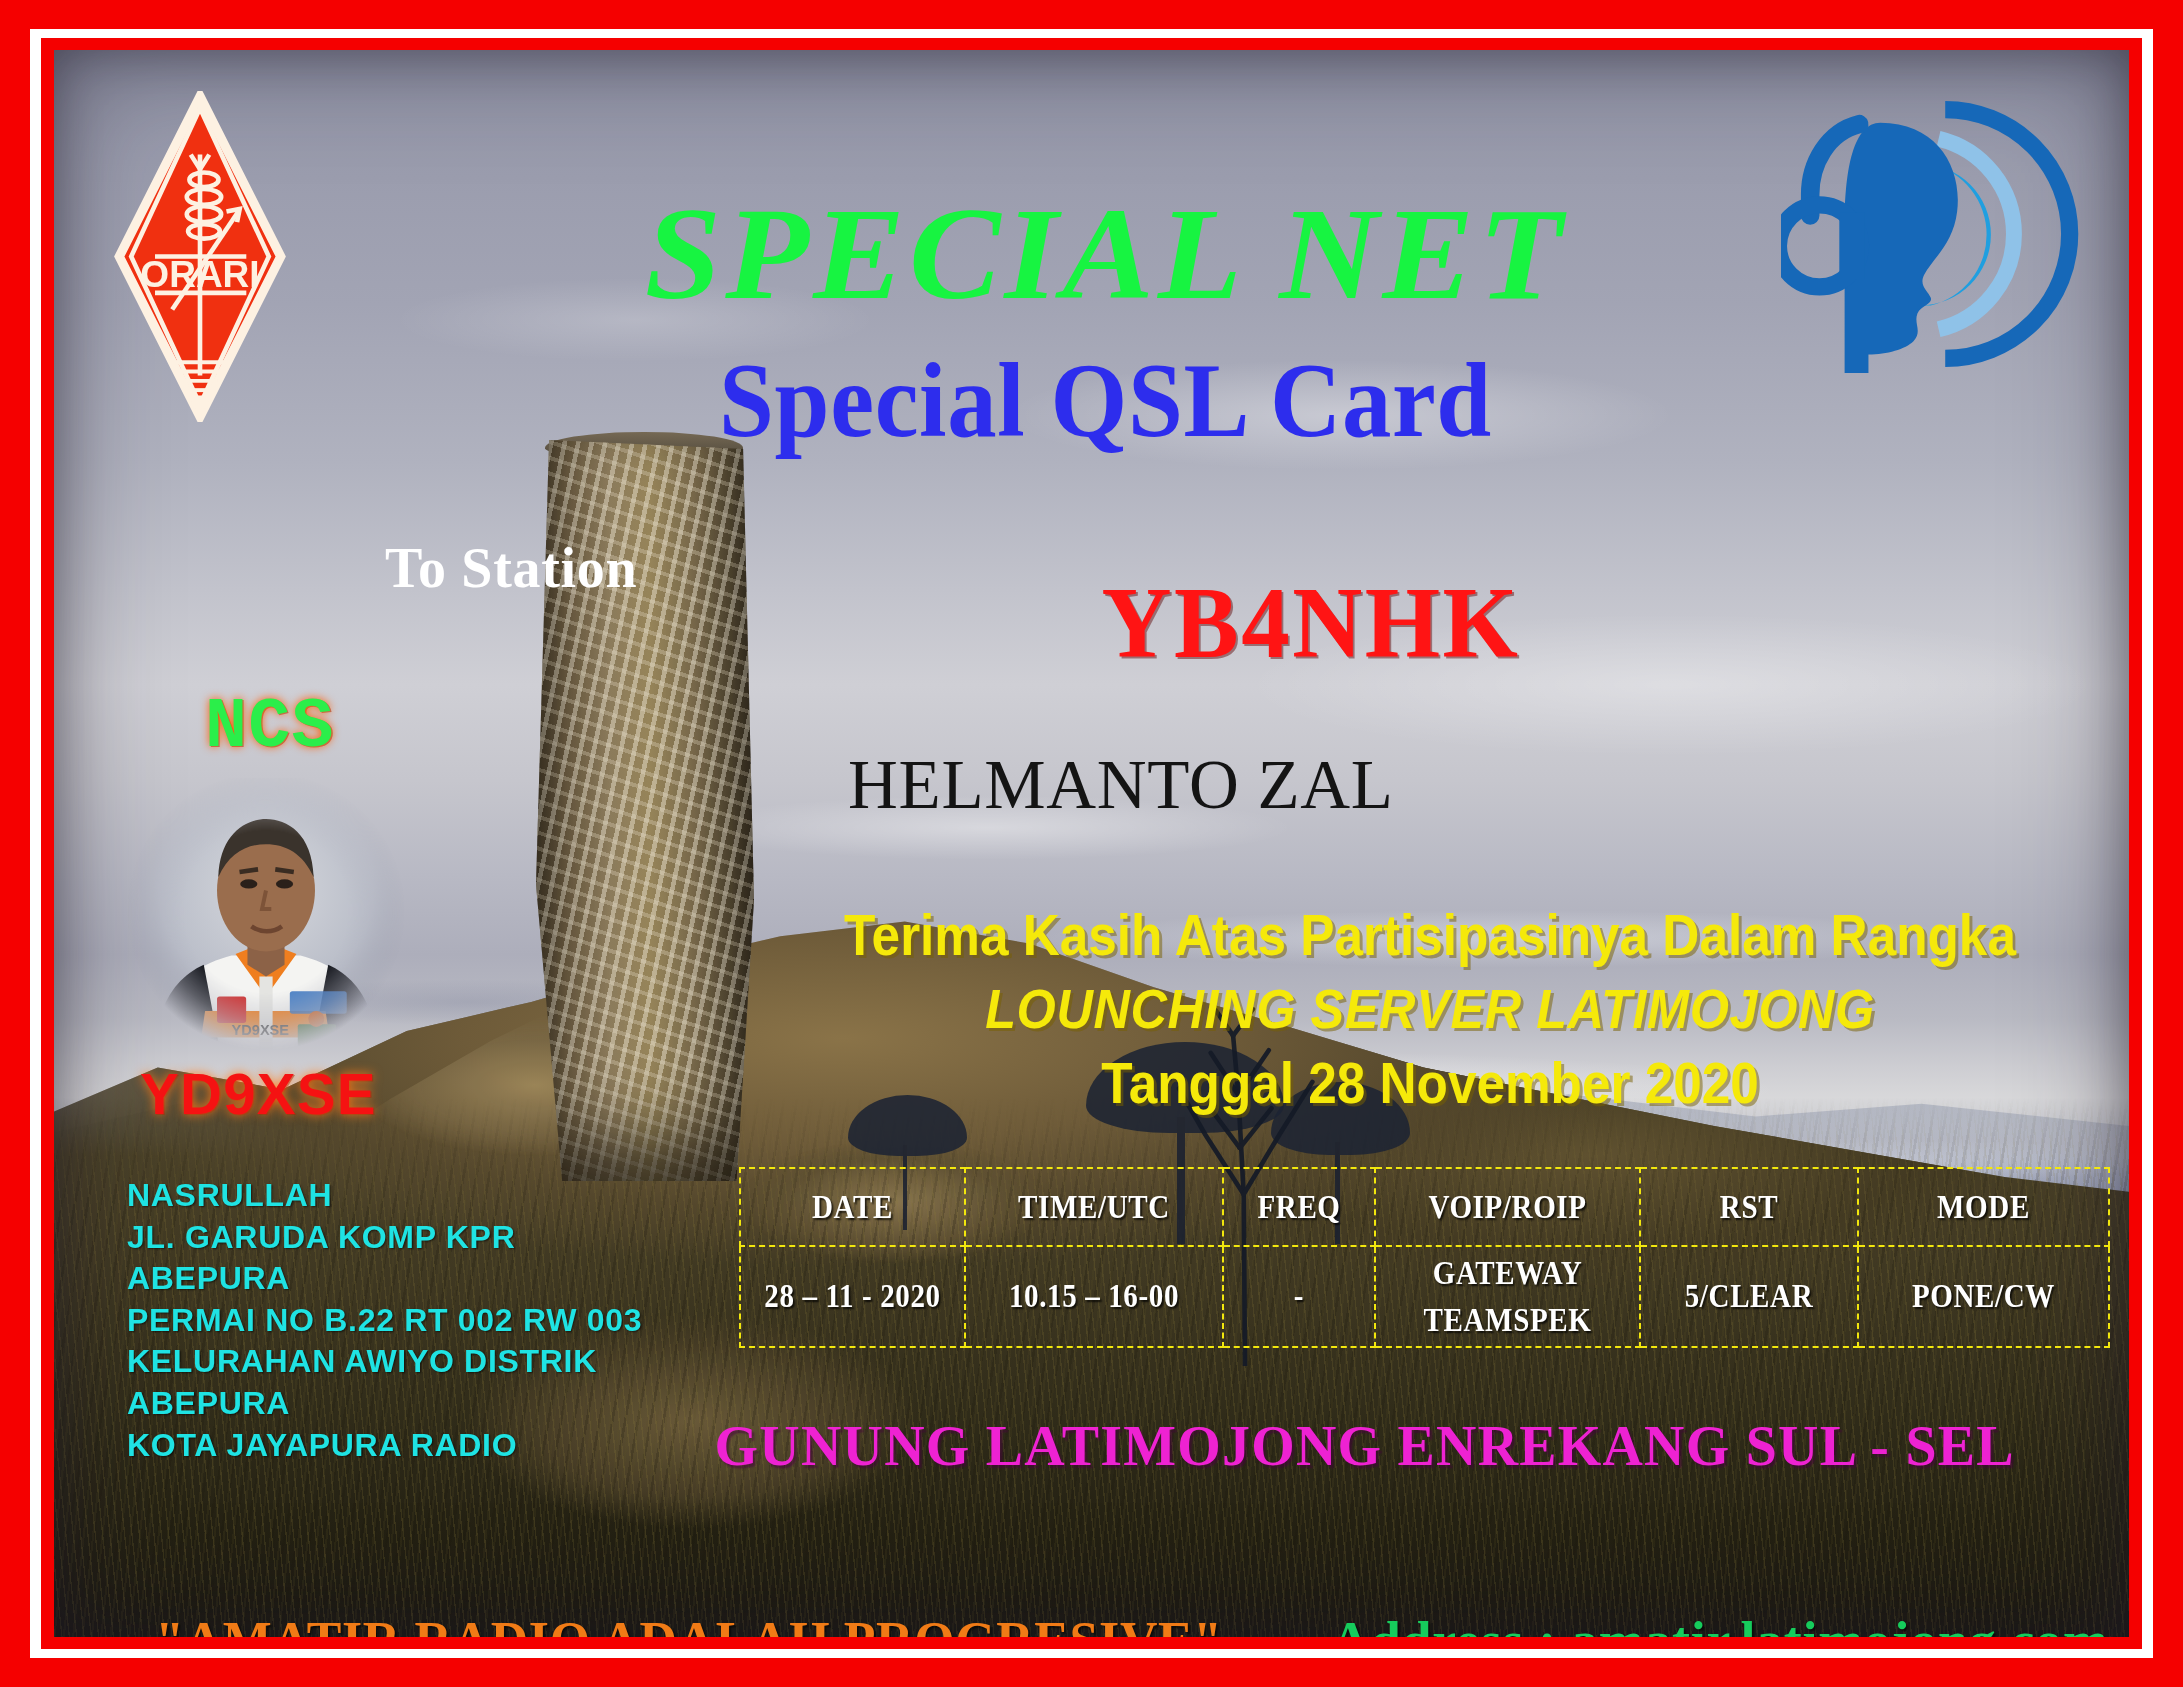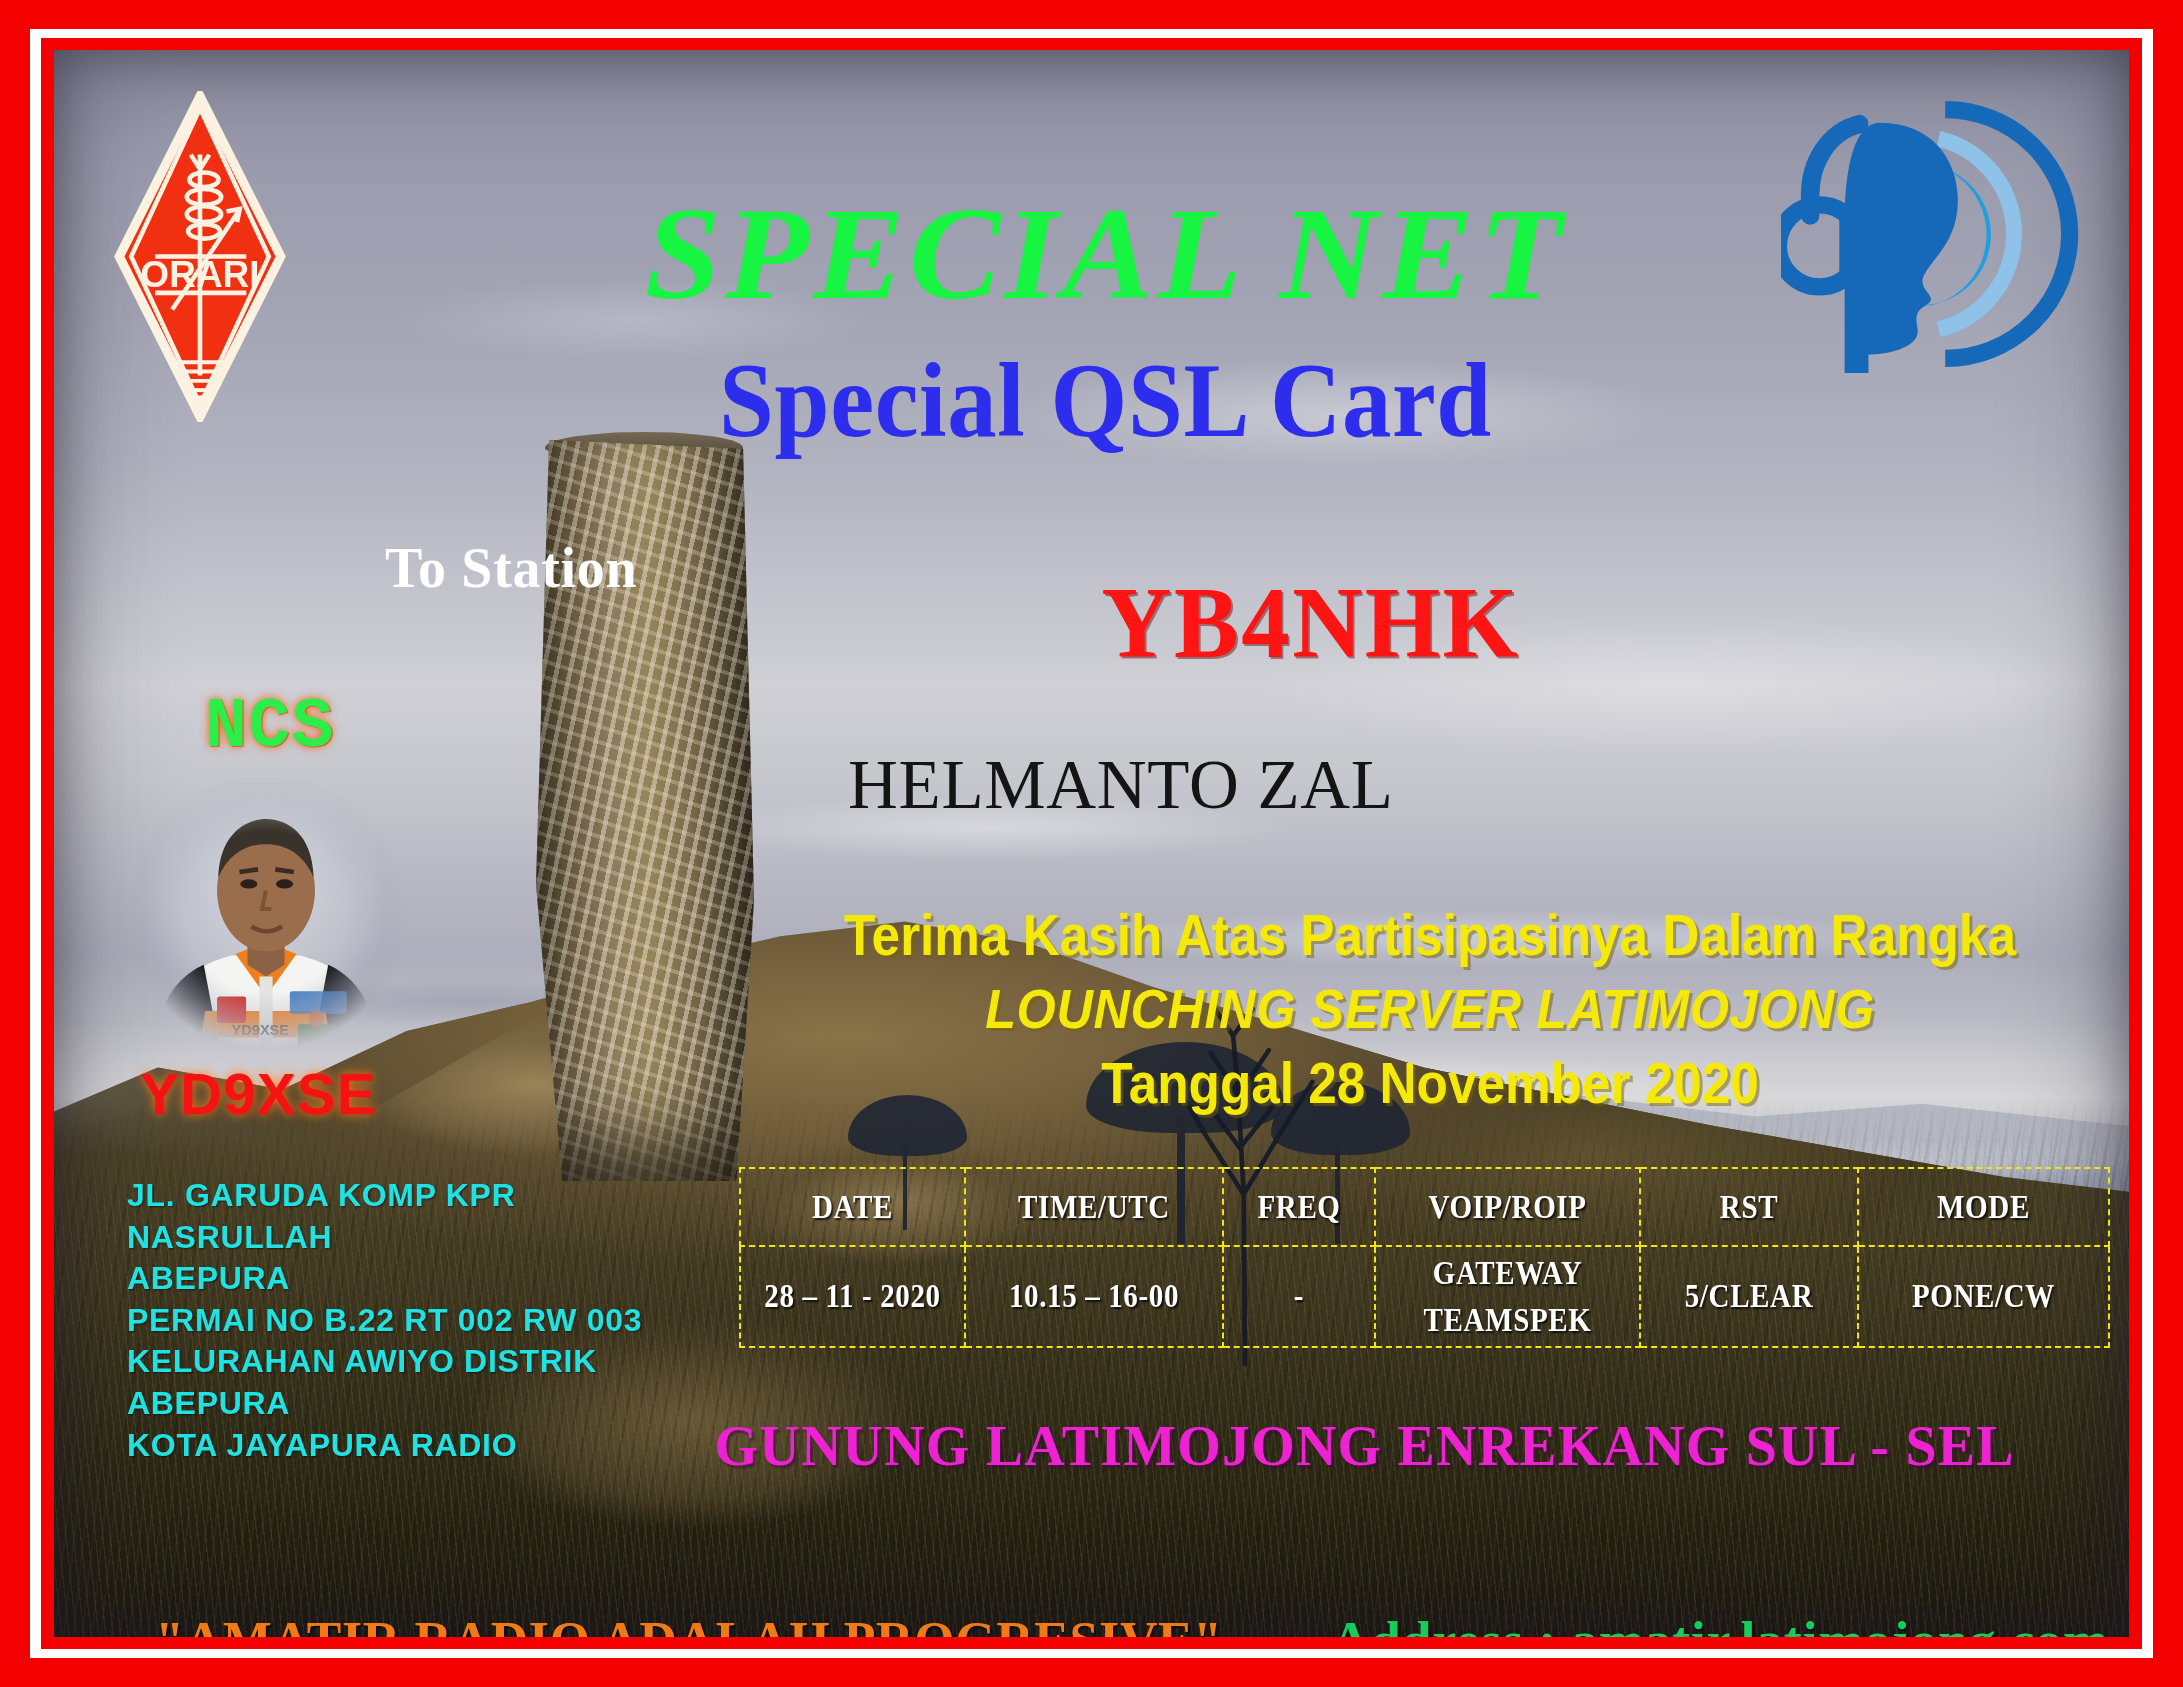--- a/index.html
+++ b/index.html
@@ -478,22 +478,22 @@
           <rect x="258" y="372" width="58" height="42" fill="#3f6b34" rx="3"></rect>
           <circle cx="286" cy="364" r="12" fill="#d2601a"></circle>
 
           <text x="158" y="388" font-family="Liberation Sans, sans-serif" font-size="22" font-weight="bold" fill="#3c3c3c">YD9XSE</text>
         </svg>
       </div>
 
       <div id="ncs-callsign">YD9XSE</div>
 
       <div id="address-block">
+        <div>NASRULLAH</div>
         <div>JL. GARUDA KOMP KPR</div>
-        <div>NASRULLAH</div>
         <div>ABEPURA</div>
         <div>PERMAI NO B.22 RT 002 RW 003</div>
         <div>KELURAHAN AWIYO DISTRIK</div>
         <div>ABEPURA</div>
         <div>KOTA JAYAPURA RADIO</div>
       </div>
 
       <table id="qso-table">
         <thead>
           <tr>

